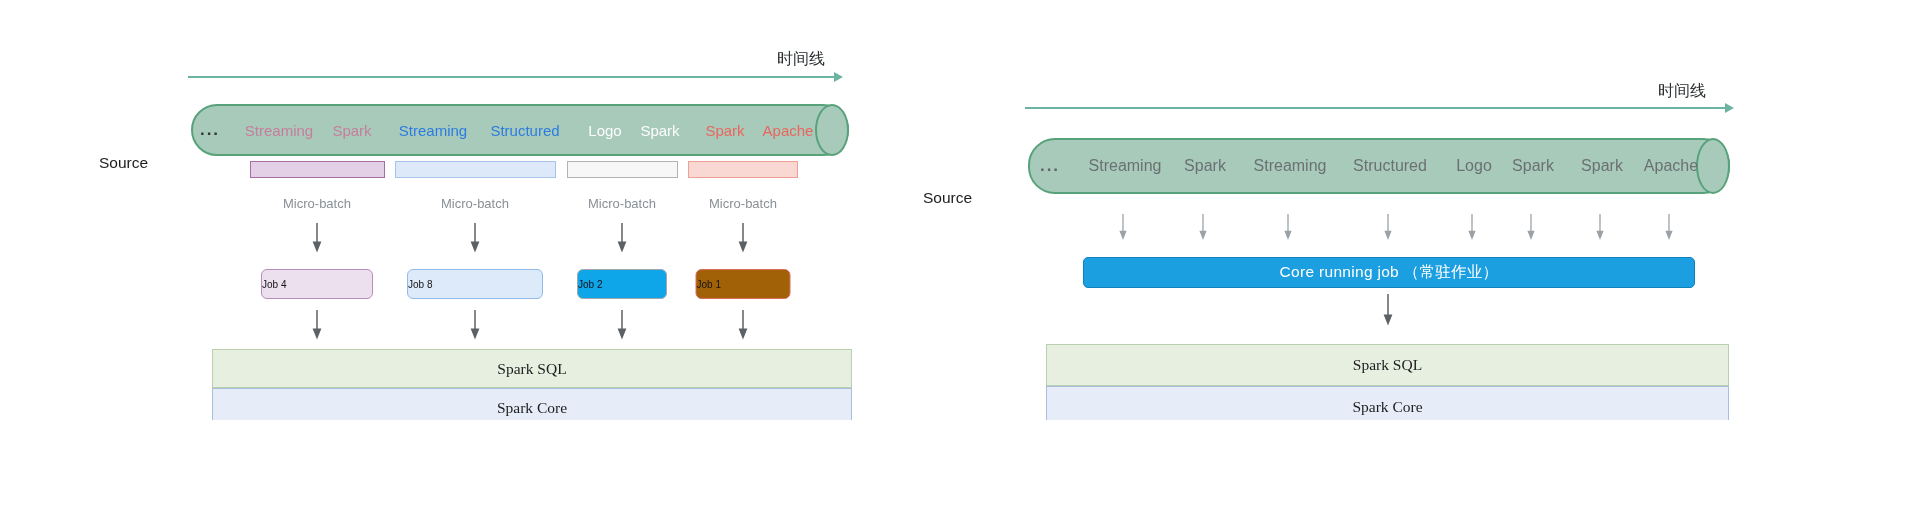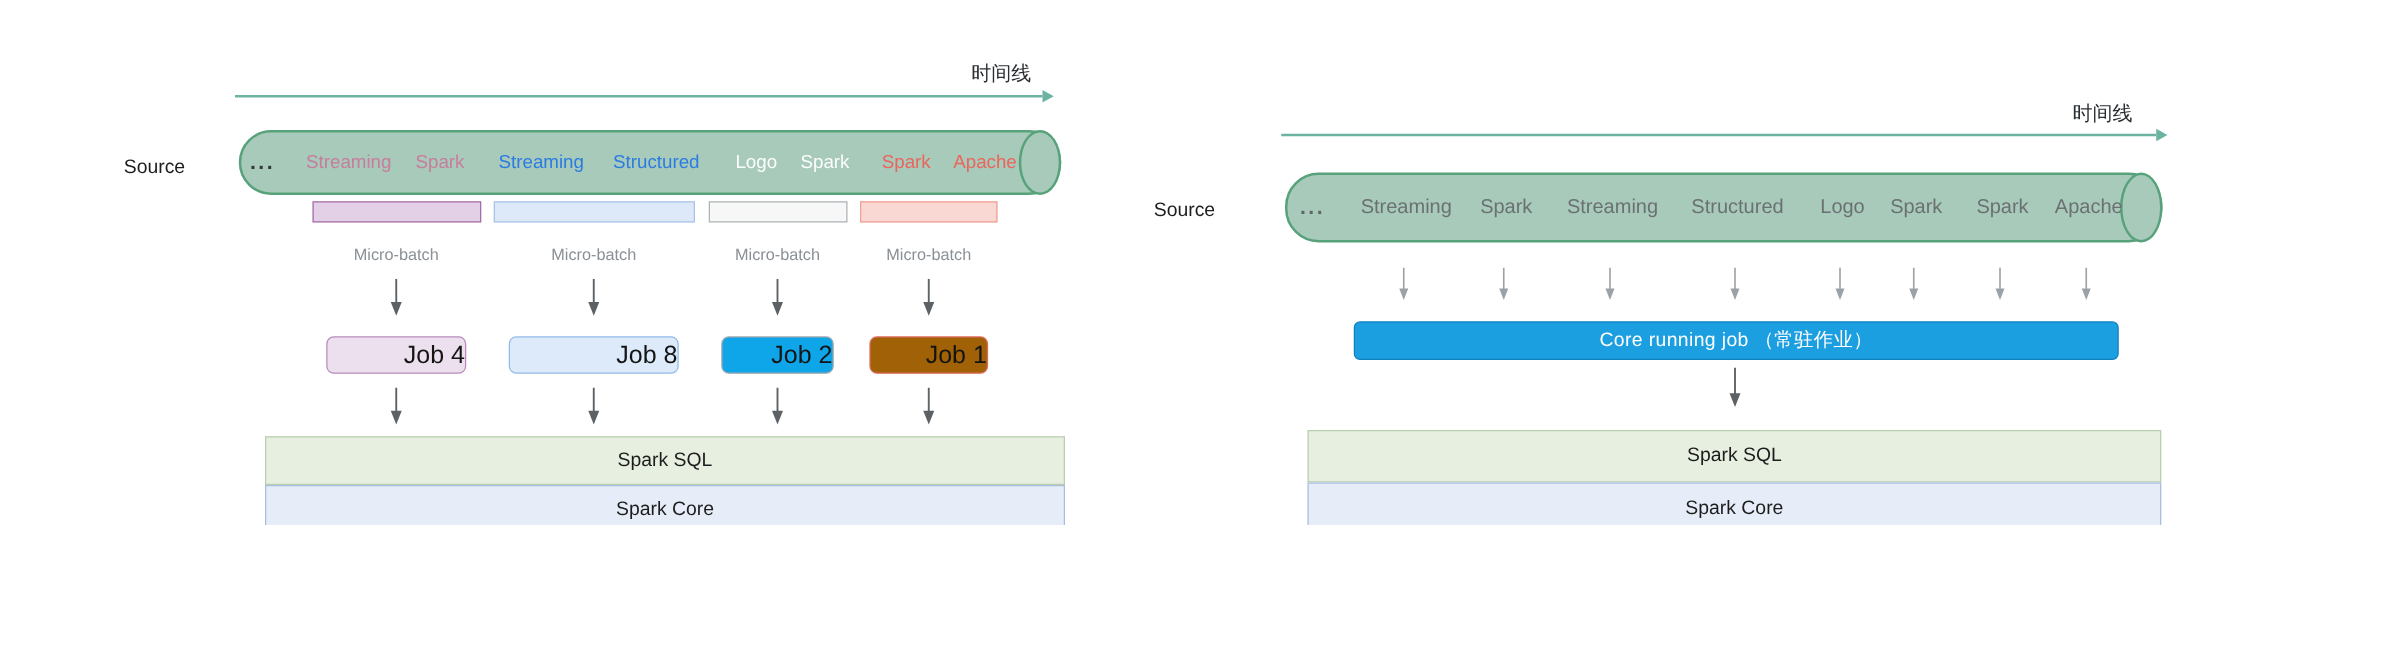--- a/index.html
+++ b/index.html
@@ -6,42 +6,42 @@
   html, body { width: 1920px; height: 526px; }
   body { font-family: "Liberation Sans", "DejaVu Sans", sans-serif; }
   .canvas { position: relative; width: 1920px; height: 420px; overflow: hidden; }
 
   
   .tl-label { position: absolute; font-size: 16px; color: #2b2f32; white-space: nowrap; }
   .tl-line  { position: absolute; height: 2px; background-color: currentColor; }
   .tl-line::after { content: ""; position: absolute; right: -9px; top: -4px; width: 0; height: 0;
                     border-left: 9px solid; border-top: 5px solid transparent; border-bottom: 5px solid transparent; }
 
-  .src-label { position: absolute; font-size: 15.5px; color: #1d1d1d; }
+  .src-label { position: absolute; font-size: 15.5px; color: #1d1d1d; margin-top: 29px; }
 
   
   .cylinder { position: absolute; border: 2px solid; border-radius: 27px; }
   .cyl-cap  { position: absolute; right: -2px; top: -2px; width: 34px; height: calc(100% + 4px);
               border: 2px solid; border-radius: 50%; }
   .cyl-word { position: absolute; top: 50%; transform: translate(-50%,-50%); font-size: 15px; white-space: nowrap; }
   .right-cyl .cyl-word { font-size: 16px; }
   .cyl-word.w-dots { font-weight: 700; letter-spacing: 2px; font-size: 17px; }
 
   
   .strip    { position: absolute; height: 17px; border: 1px solid; }
   .mb-label { position: absolute; transform: translateX(-50%); font-size: 13px; color: #8a9095; white-space: nowrap; }
   .darr     { position: absolute; transform: translateX(-50%); }
   .darr-dark  { color: #5c6165; }
   .darr-light { color: #9ba2a7; }
   .job-box  { position: absolute; transform: translateX(-50%); height: 30px; border: 1px solid; border-radius: 6px;
-              display: flex; align-items: center; justify-content: flex-end; font-size: 20px; color: #141414; }
+              display: flex; align-items: center; justify-content: flex-start; font-size: 10px; color: #141414; }
 
   
   .layer-bar { position: absolute; border: 1px solid; display: flex; align-items: center; justify-content: center;
-               font-size: 15.5px; color: #1d1d1d; }
+               font-size: 15.5px; color: #1d1d1d; font-family: Liberation Serif, serif; }
   .long-job  { position: absolute; border: 1px solid; border-radius: 5px; display: flex; align-items: center;
                justify-content: center; font-size: 15.5px; color: #ffffff; letter-spacing: 0.3px; }
 
   
   .logo { position: absolute; left: 1766px; top: 463px; display: flex; align-items: center; gap: 16px; }
   .logo-text { font-size: 20px; letter-spacing: 1px; }
 </style>
 </head>
 <body>
 

